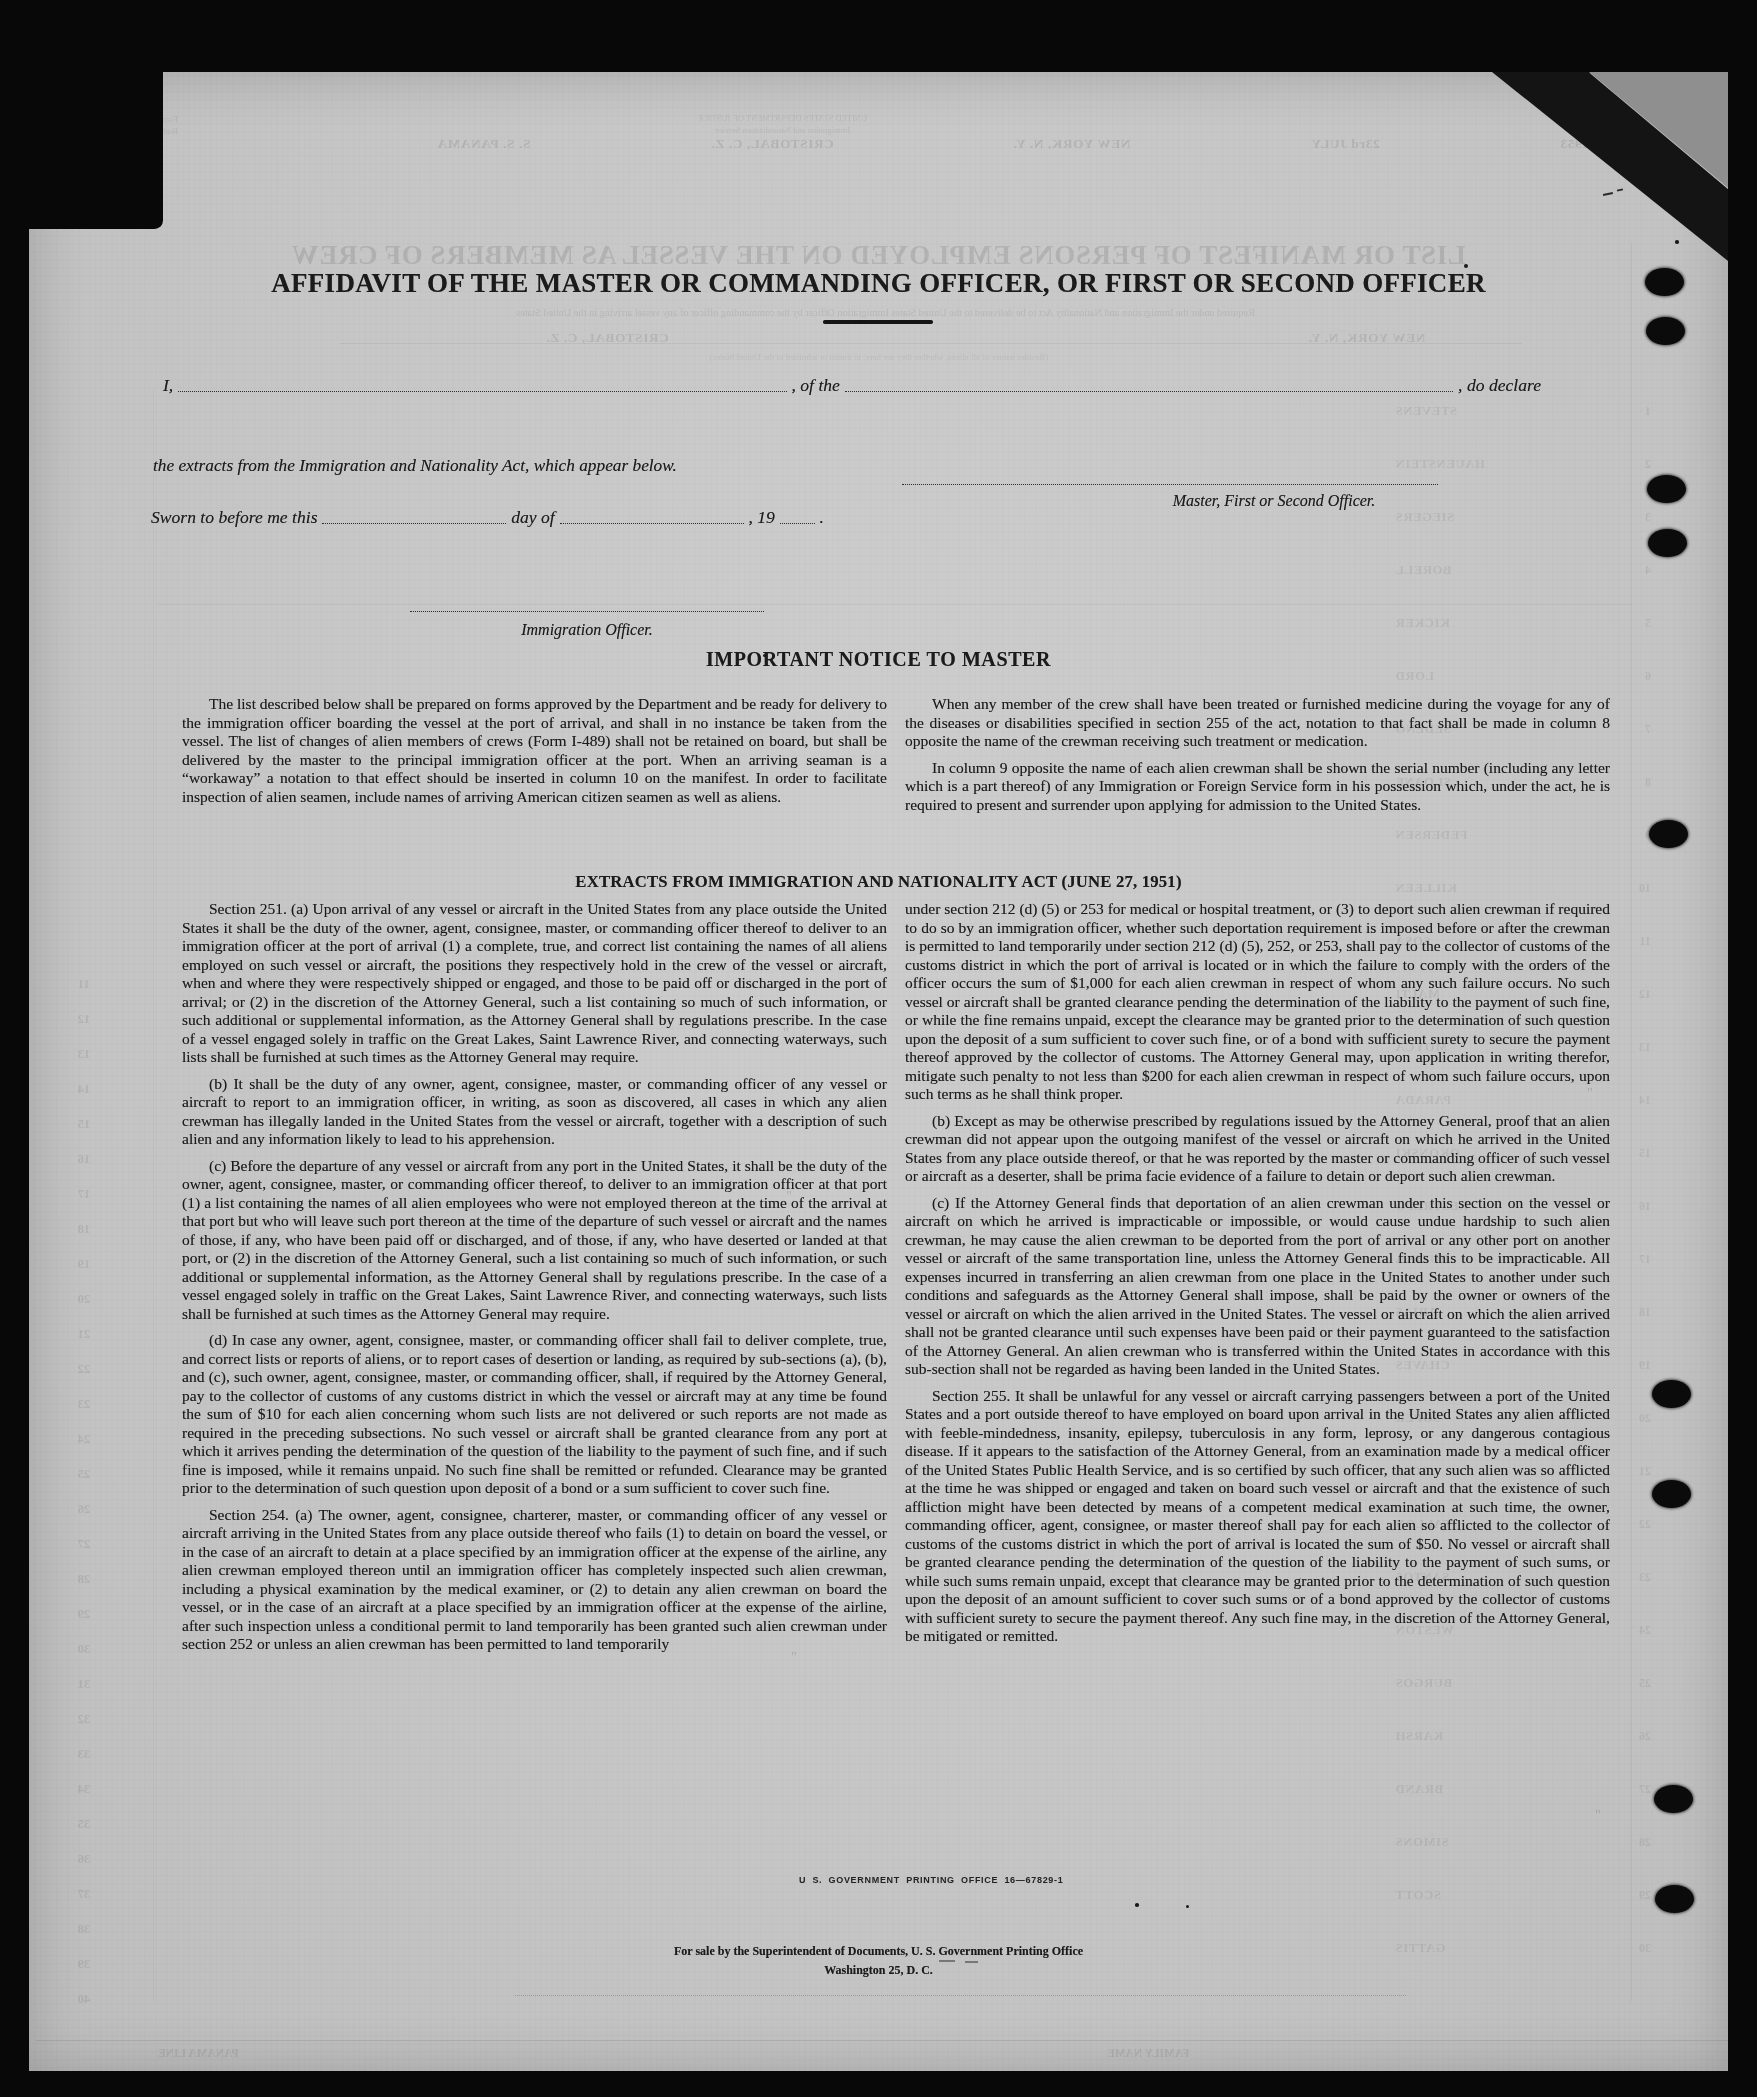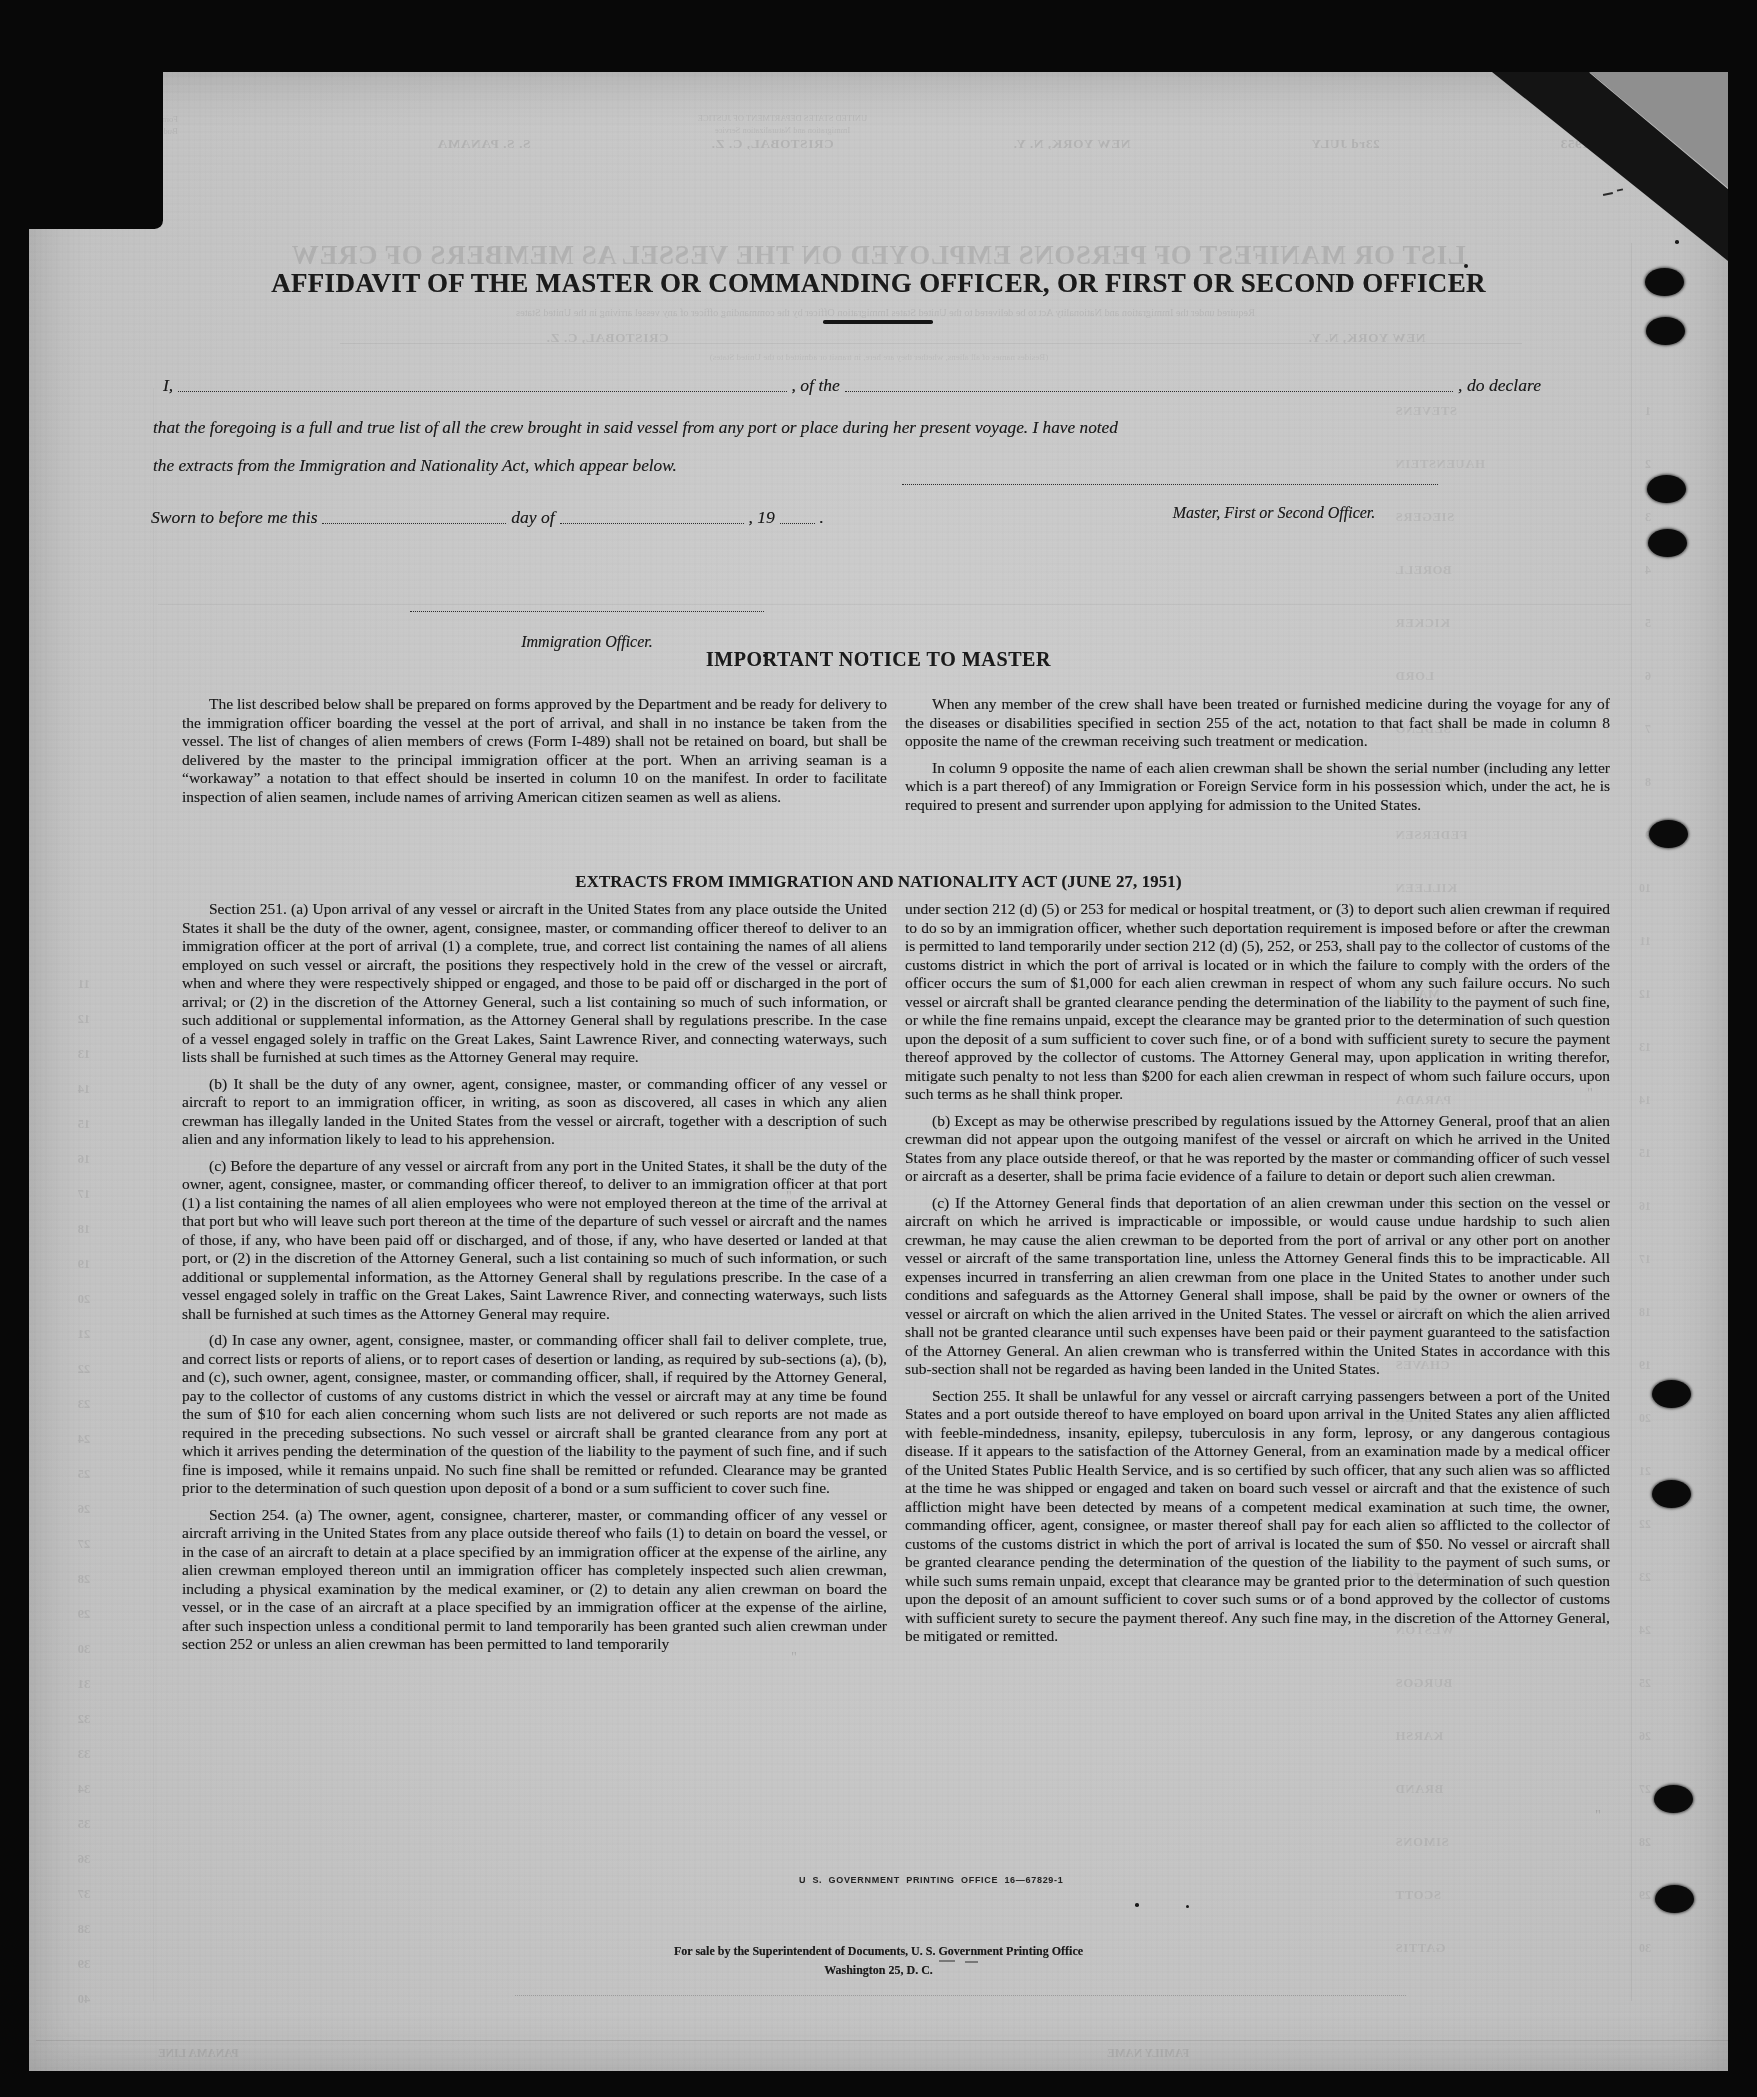--- a/index.html
+++ b/index.html
@@ -34,21 +34,21 @@
   .ink{color:#1b1b1b;text-shadow:0 0 0.6px rgba(25,25,25,.45);}
   #title{position:absolute;left:0;top:268px;width:1757px;text-align:center;
          font-size:27px;font-weight:700;letter-spacing:0.3px;}
   #title-rule{position:absolute;left:823px;top:320px;width:110px;height:4.2px;background:#151515;border-radius:1.8px;}
   .it{font-style:italic;}
   .fill-row{position:absolute;display:flex;align-items:flex-end;}
   .fill-row .lbl{white-space:nowrap;font-size:17.6px;}
   .dots{flex:1 1 auto;border-bottom:1.8px dotted #2d2d2d;margin:0 4.9px 3.6px 4.9px;height:0.6px;}
   .dots-fixed{border-bottom:1.8px dotted #2d2d2d;margin:0 4.9px 3.6px 4.9px;height:0.6px;}
   .freeline{position:absolute;white-space:nowrap;font-size:17.3px;}
-  .under-label{position:absolute;text-align:center;font-size:16px;font-style:italic;margin-top:12px;}
+  .under-label{position:absolute;text-align:center;font-size:16px;font-style:italic;}
   #notice-title{position:absolute;left:0;top:648px;width:1757px;text-align:center;
                 font-size:20px;font-weight:700;letter-spacing:0.6px;}
   #extracts-title{position:absolute;left:0;top:872px;width:1757px;text-align:center;
                   font-size:16.7px;font-weight:700;letter-spacing:0.2px;}
   .col{position:absolute;width:705px;font-size:15.5px;line-height:18.5px;text-align:justify;}
   .col p{margin:0 0 0 0;padding:0;text-indent:27px;}
   .col p + p{margin-top:8px;}
   .col p.noindent{text-indent:0;}
   #gpo{position:absolute;left:779px;top:1875px;font-family:"Liberation Sans",sans-serif;
        font-size:9px;font-weight:700;letter-spacing:0.7px;word-spacing:3px;color:#222;padding-left:20px;}
@@ -232,21 +232,20 @@
   <div id="title" class="ink">AFFIDAVIT OF THE MASTER OR COMMANDING OFFICER, OR FIRST OR SECOND OFFICER</div>
   <div id="title-rule"></div>
 
   <div class="fill-row ink" style="left:163px;top:375px;width:1378px;">
     <span class="lbl it">I,</span>
     <span class="dots"></span>
     <span class="lbl it">, of the</span>
     <span class="dots"></span>
     <span class="lbl it">, do declare</span>
   </div>
-  <div class="freeline it ink" style="left:153px;top:418px;">that the foregoing is a full and true list of all the crew brought in said vessel from any port or place during her present voyage.  I have noted</div>
   <div class="freeline it ink" style="left:153px;top:456px;">the extracts from the Immigration and Nationality Act, which appear below.</div>
 
   <div class="fill-row" style="left:897px;top:483px;width:546px;">
     <span class="dots"></span>
   </div>
   <div class="under-label ink" style="left:1001px;top:492px;width:546px;">Master, First or Second Officer.</div>
 
   <div class="fill-row ink" style="left:151px;top:507px;width:673px;justify-content:center;">
     <span class="lbl it">Sworn to before me this</span>
     <span class="dots"></span>

